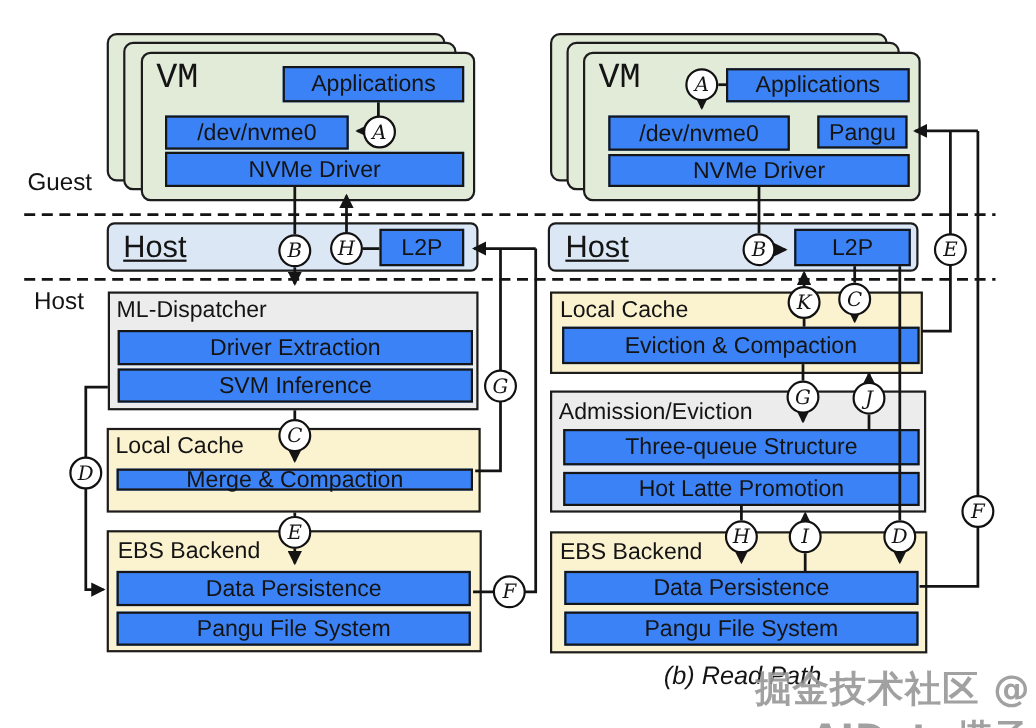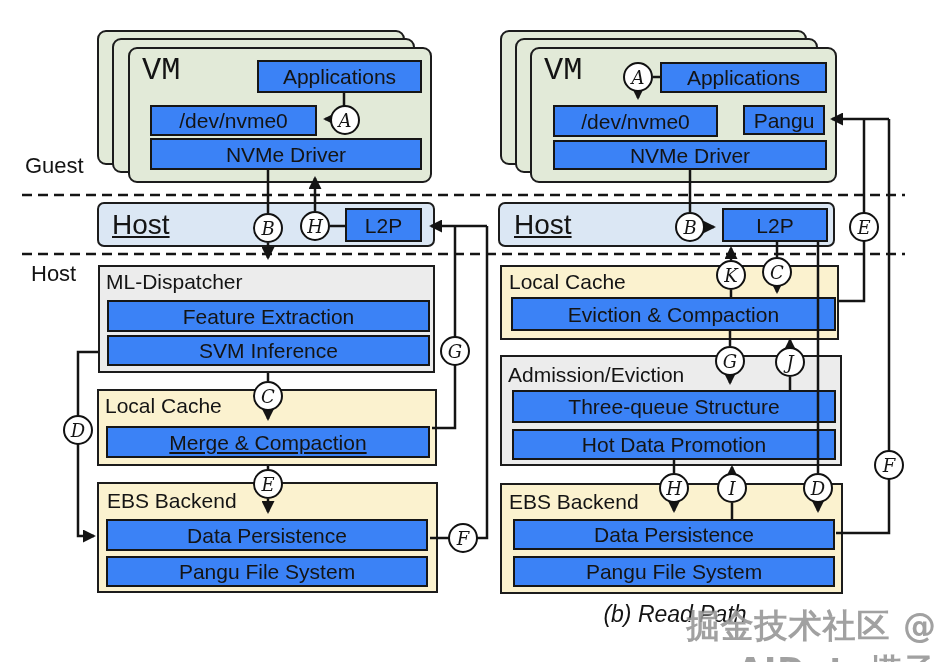--- a/index.html
+++ b/index.html
@@ -45,26 +45,26 @@
 
   <div class="sidelbl" style="left:25px;top:155px;">Guest</div>
   <div class="sidelbl" style="left:31px;top:263px;">Host</div>
 
   <div class="hostbox" style="left:97px;top:202px;width:338px;height:45px;"></div>
   <div class="hostlbl" style="left:112px;top:211px;">Host</div>
   <div class="wbox" style="left:345px;top:208px;width:77px;height:34px;">L2P</div>
 
   <div class="panel gray" style="left:98px;top:265px;width:337px;height:108px;"></div>
   <div class="ptitle" style="left:106px;top:271px;">ML-Dispatcher</div>
-  <div class="wbox" style="left:107px;top:300px;width:323px;height:32px;">Feature Extraction</div>
+  <div class="wbox" style="left:107px;top:300px;width:323px;height:32px;">Driver Extraction</div>
   <div class="wbox" style="left:107px;top:335px;width:323px;height:31px;">SVM Inference</div>
 
   <div class="panel yellow" style="left:97px;top:389px;width:340px;height:77px;"></div>
   <div class="ptitle" style="left:105px;top:395px;">Local Cache</div>
-  <div class="wbox" style="left:106px;top:426px;width:324px;height:32px;text-decoration:underline;">Merge &amp; Compaction</div>
+  <div class="wbox" style="left:106px;top:426px;width:324px;height:20px;">Merge &amp; Compaction</div>
 
   <div class="panel yellow" style="left:97px;top:482px;width:341px;height:111px;"></div>
   <div class="ptitle" style="left:107px;top:490px;">EBS Backend</div>
   <div class="wbox" style="left:106px;top:519px;width:322px;height:32px;">Data Persistence</div>
   <div class="wbox" style="left:106px;top:556px;width:322px;height:31px;">Pangu File System</div>
 
 
   <div class="stack" style="left:500px;top:30px;width:307px;height:135px;"></div>
   <div class="stack" style="left:515px;top:38px;width:303px;height:135px;"></div>
   <div class="stack" style="left:530px;top:47px;width:307px;height:136px;"></div>
@@ -78,21 +78,21 @@
   <div class="hostlbl" style="left:514px;top:211px;">Host</div>
   <div class="wbox" style="left:722px;top:208px;width:106px;height:34px;">L2P</div>
 
   <div class="panel yellow" style="left:500px;top:265px;width:339px;height:75px;"></div>
   <div class="ptitle" style="left:509px;top:271px;">Local Cache</div>
   <div class="wbox" style="left:511px;top:297px;width:325px;height:34px;">Eviction &amp; Compaction</div>
 
   <div class="panel gray" style="left:500px;top:355px;width:342px;height:111px;"></div>
   <div class="ptitle" style="left:508px;top:364px;">Admission/Eviction</div>
   <div class="wbox" style="left:512px;top:390px;width:324px;height:33px;">Three-queue Structure</div>
-  <div class="wbox" style="left:512px;top:429px;width:324px;height:31px;">Hot Data Promotion</div>
+  <div class="wbox" style="left:512px;top:429px;width:324px;height:31px;">Hot Latte Promotion</div>
 
   <div class="panel yellow" style="left:500px;top:483px;width:343px;height:111px;"></div>
   <div class="ptitle" style="left:509px;top:491px;">EBS Backend</div>
   <div class="wbox" style="left:513px;top:519px;width:322px;height:31px;">Data Persistence</div>
   <div class="wbox" style="left:513px;top:556px;width:322px;height:31px;">Pangu File System</div>
 
   <div class="caption" style="left:540px;top:601px;width:270px;">(b) Read Path</div>
 
   <svg class="wires" width="942" height="662" viewBox="0 0 942 662">
     <defs>

